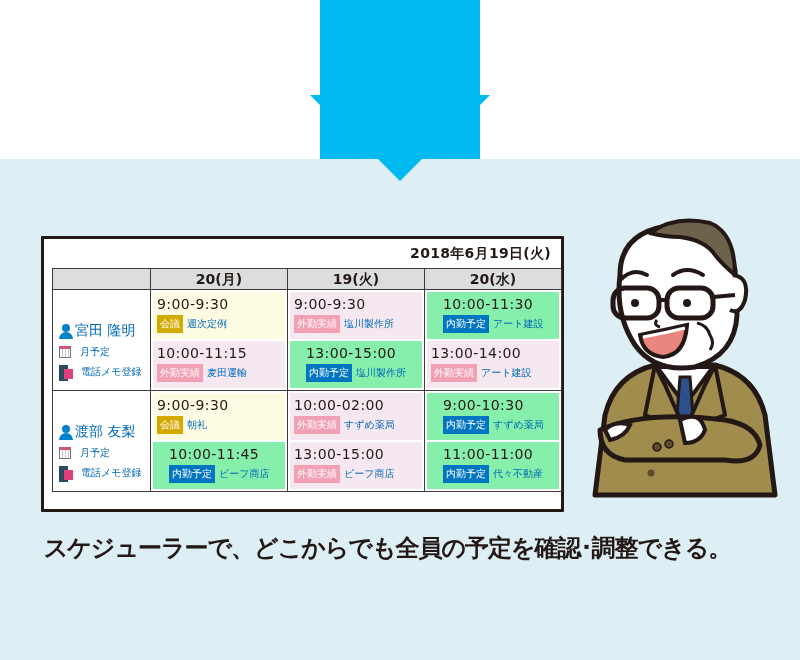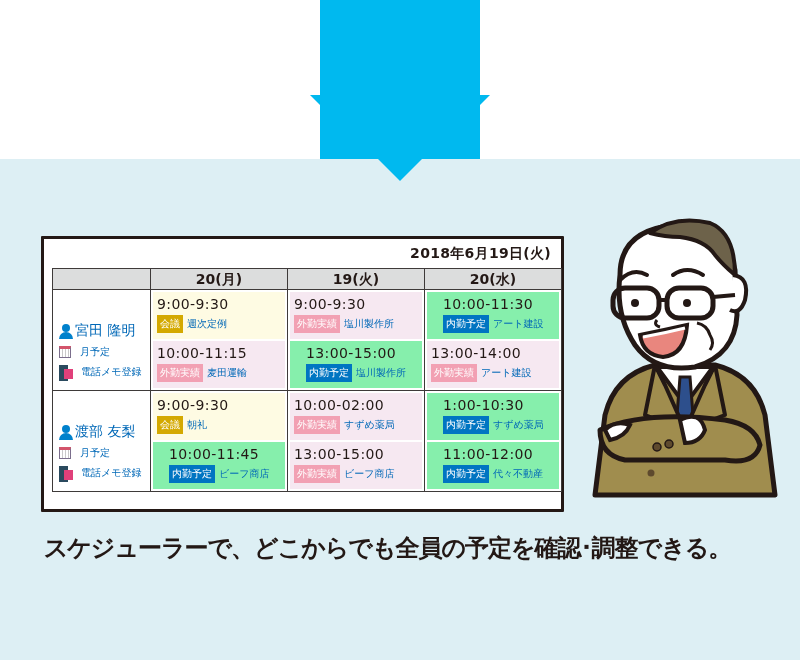--- a/index.html
+++ b/index.html
@@ -201,28 +201,28 @@
           <div class="slot pink">
             <div class="slot-time">13:00-15:00</div>
             <div class="slot-line">
                 <span class="badge out">外勤実績</span>
                 <span class="slot-title">ビーフ商店</span>
               </div>
           </div>
         </td>
         <td>
           <div class="slot blue">
-            <div class="slot-time">1:00-10:30</div>
+            <div class="slot-time">9:00-10:30</div>
             <div class="slot-line">
                 <span class="badge in">内勤予定</span>
                 <span class="slot-title">すずめ薬局</span>
               </div>
           </div>
           <div class="slot blue">
-            <div class="slot-time">11:00-12:00</div>
+            <div class="slot-time">11:00-11:00</div>
             <div class="slot-line">
                 <span class="badge in">内勤予定</span>
                 <span class="slot-title">代々不動産</span>
               </div>
           </div>
         </td>
       </tr>
     </tbody>
   </table>
 </div>

